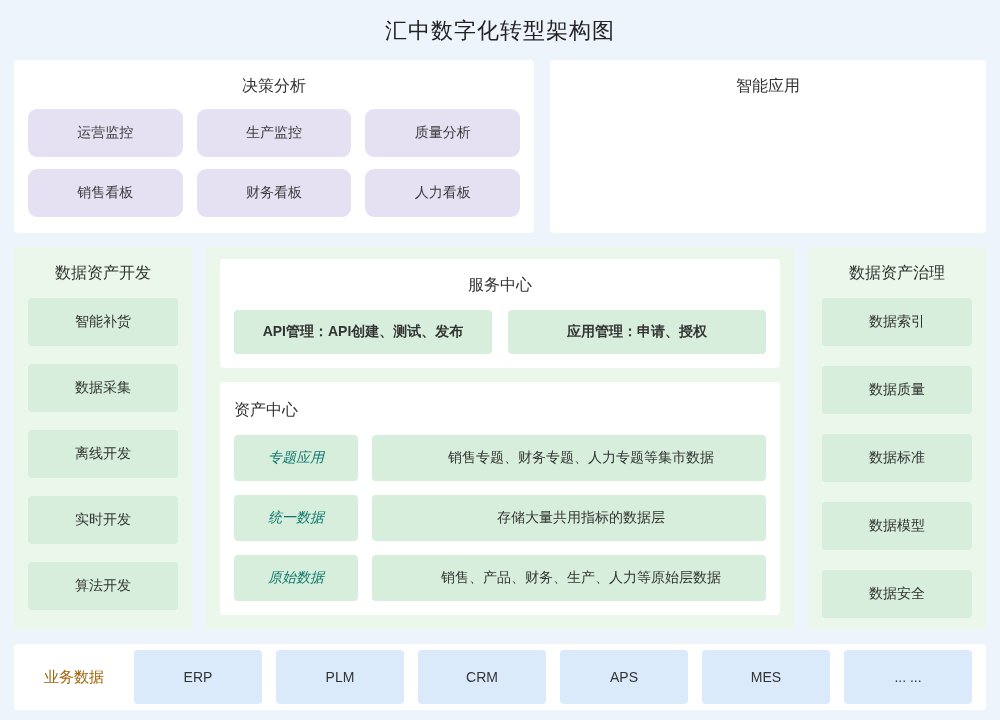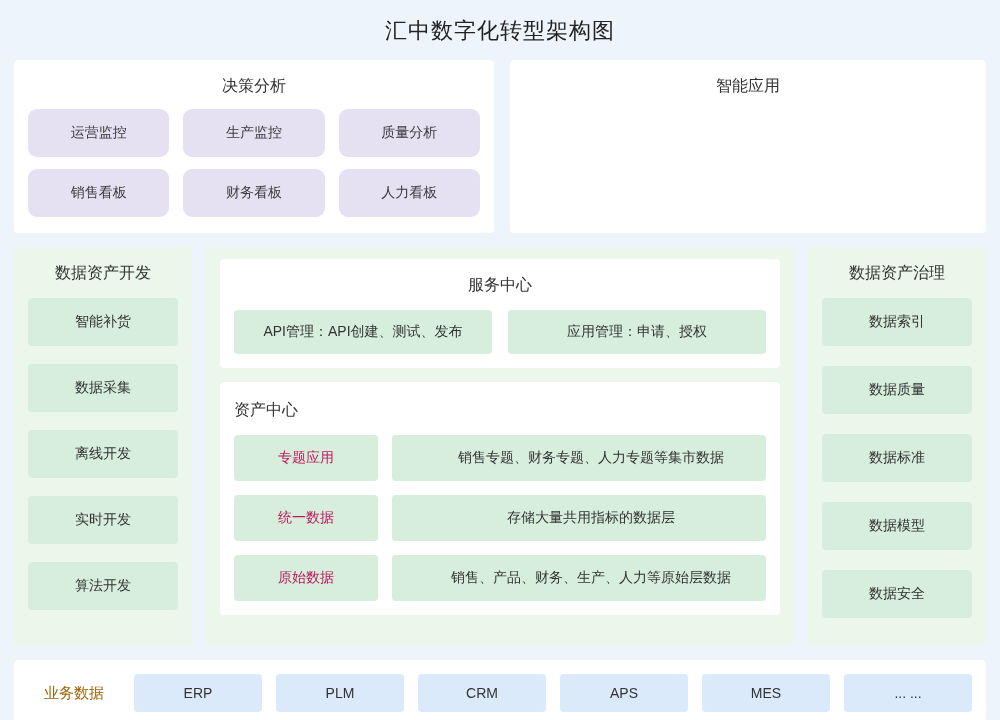--- a/index.html
+++ b/index.html
@@ -40,21 +40,21 @@
     border-radius: 4px;
     padding: 12px 14px 16px 14px;
     box-sizing: border-box;
   }
   .panel-title {
     text-align: center;
     font-size: 16px;
     color: #333;
     margin: 4px 0 12px 0;
   }
-  .panel-decision { width: 480px; }
+  .panel-decision { width: 520px; }
   .panel-apps { flex: 1; }
 
   .tile-grid {
     display: grid;
     grid-template-columns: repeat(3, 1fr);
     gap: 12px 14px;
   }
   .tile-purple {
     background: #e6e1f2;
     border-radius: 9px;
@@ -98,32 +98,33 @@
     border-radius: 4px;
     height: 48px;
     display: flex;
     align-items: center;
     justify-content: center;
     font-size: 14px;
     color: #333;
     margin-bottom: 18px;
   }
   .col-gov .green-item { margin-bottom: 20px; }
-  .green-item:last-child { margin-bottom: 16px; }
+  .green-item:last-child { margin-bottom: 0; }
 
   .service-box, .asset-box {
     background: #ffffff;
     border-radius: 4px;
     padding: 12px 14px 14px 14px;
     box-sizing: border-box;
   }
   .service-box { margin-bottom: 14px; }
   .service-row {
     display: flex;
     gap: 16px;
+    font-weight: bold;
   }
   .service-cell {
     flex: 1;
     background: #d6eedb;
     border-radius: 4px;
     height: 44px;
     display: flex;
     align-items: center;
     justify-content: center;
     font-size: 14px;
@@ -134,29 +135,30 @@
     color: #333;
     margin: 6px 0 14px 0;
   }
   .asset-row {
     display: flex;
     gap: 14px;
     margin-bottom: 14px;
   }
   .asset-row:last-child { margin-bottom: 0; }
   .asset-label {
-    width: 144px;
+    width: 124px;
     background: #d6eedb;
     border-radius: 4px;
     height: 46px;
     display: flex;
     align-items: center;
     justify-content: center;
     font-size: 14px;
-    color: #be185d;
+    color: #0f766e;
+    font-style: italic;
   }
   .asset-desc {
     flex: 1;
     background: #d6eedb;
     border-radius: 4px;
     height: 46px;
     display: flex;
     align-items: center;
     justify-content: center;
     font-size: 14px;
@@ -180,21 +182,21 @@
     font-size: 15px;
     color: #a16207;
     width: 92px;
     text-align: center;
     flex: none;
   }
   .bottom-chip {
     flex: 1;
     background: #dbeafb;
     border-radius: 4px;
-    height: 38px;
+    height: 54px;
     display: flex;
     align-items: center;
     justify-content: center;
     font-size: 14px;
     color: #333;
   }
 </style>
 </head>
 <body>
 

